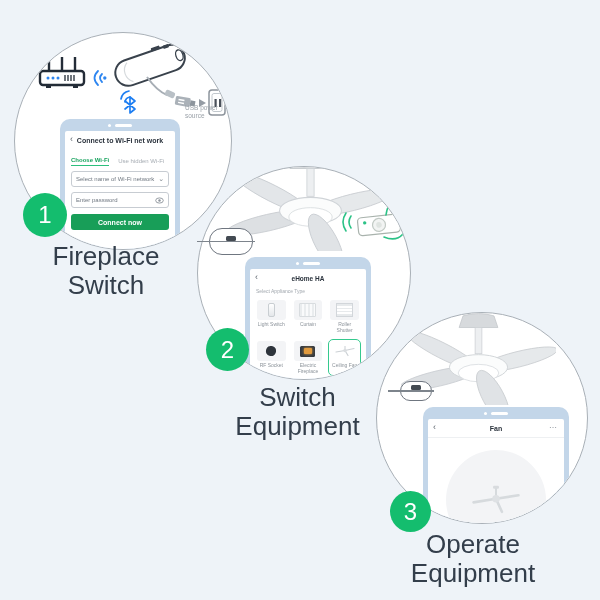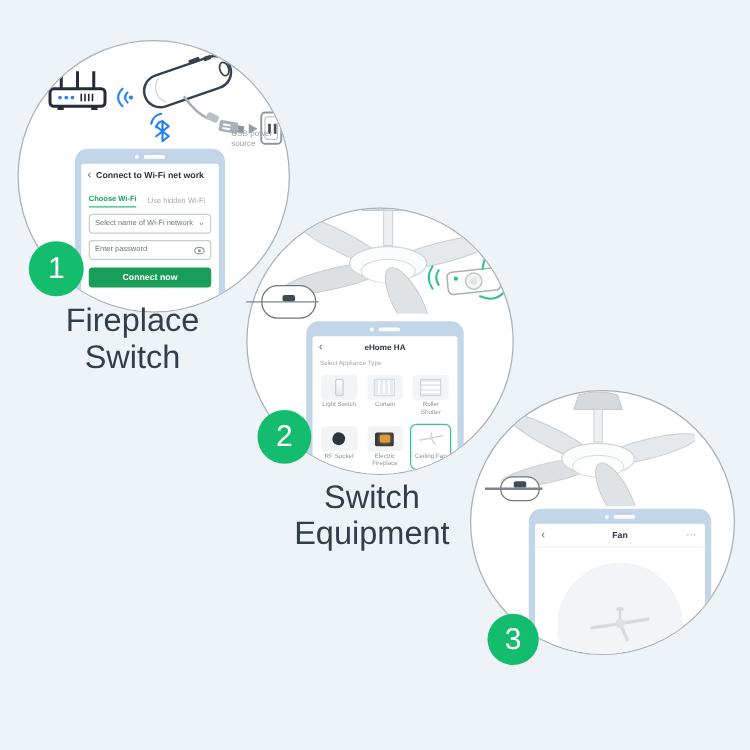--- a/index.html
+++ b/index.html
@@ -310,14 +310,18 @@
   <div class="badge" id="badge3">3</div>
 
   <div class="step-label" id="label1">
     <div>Fireplace</div>
     <div>Switch</div>
   </div>
   <div class="step-label" id="label2">
     <div>Switch</div>
     <div>Equipment</div>
   </div>
+  <div class="step-label" id="label3">
+    <div>Operate</div>
+    <div>Equipment</div>
+  </div>
 
 </div>
 
 </body></html>

